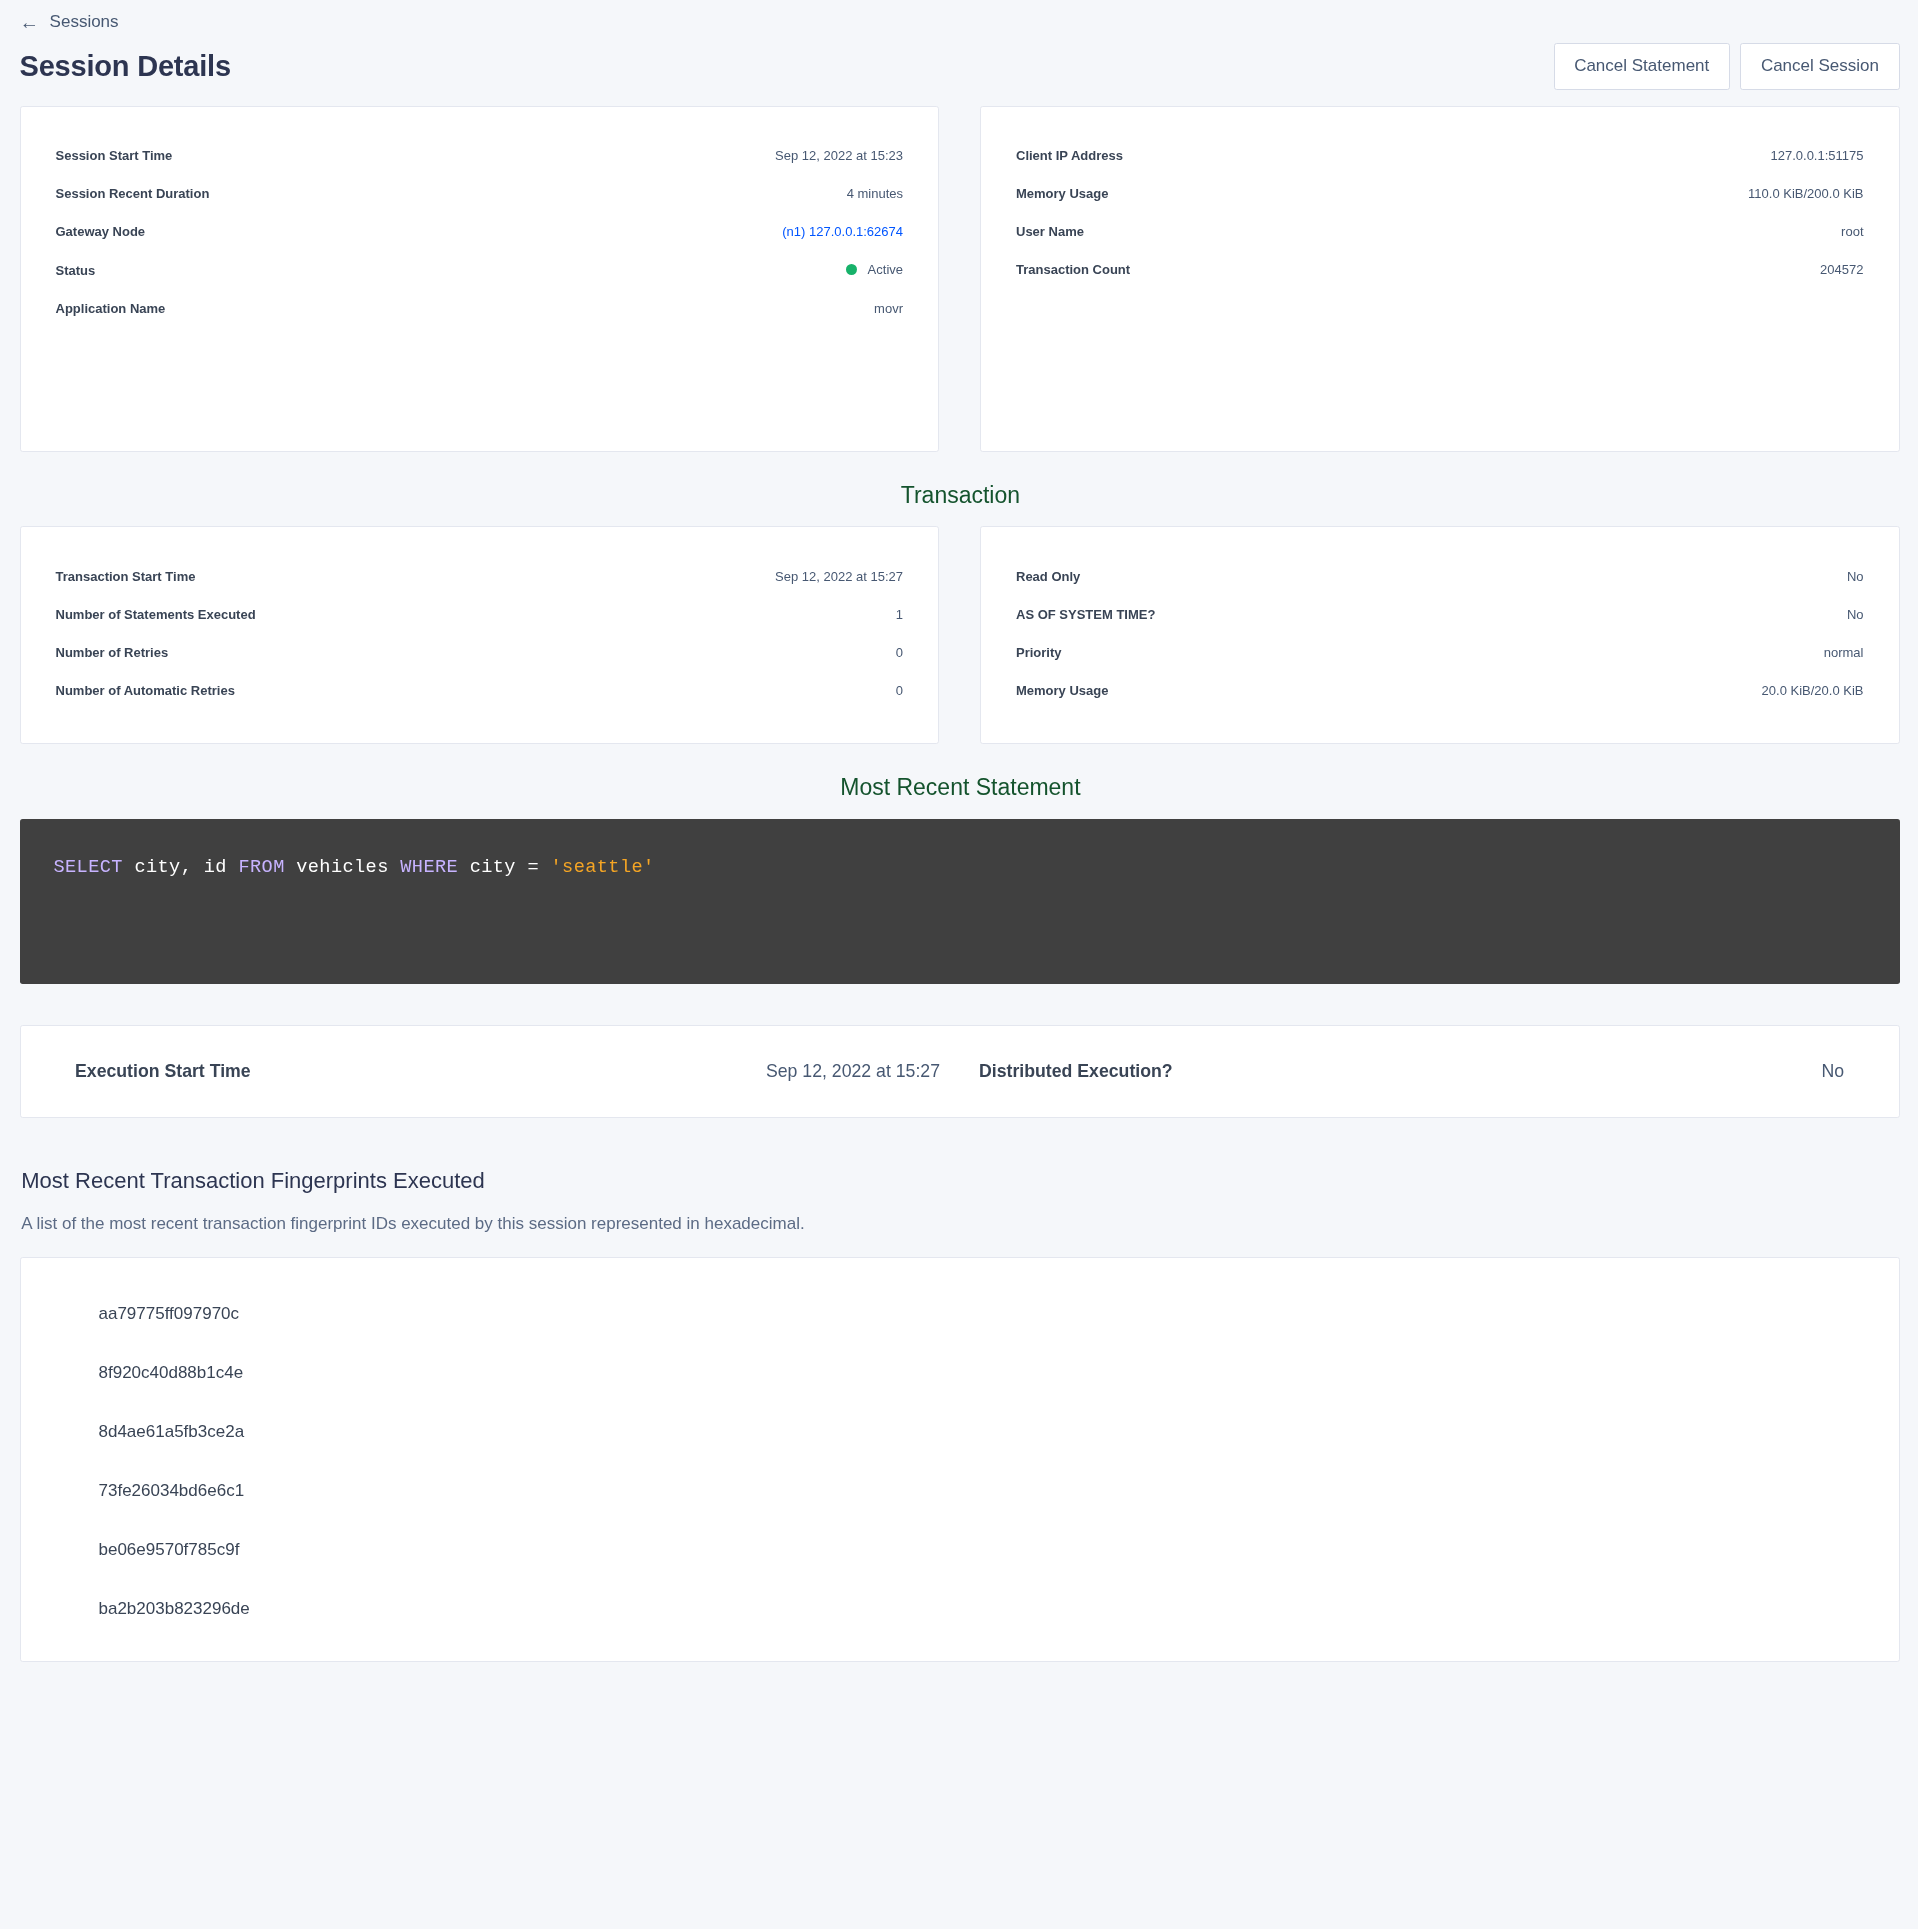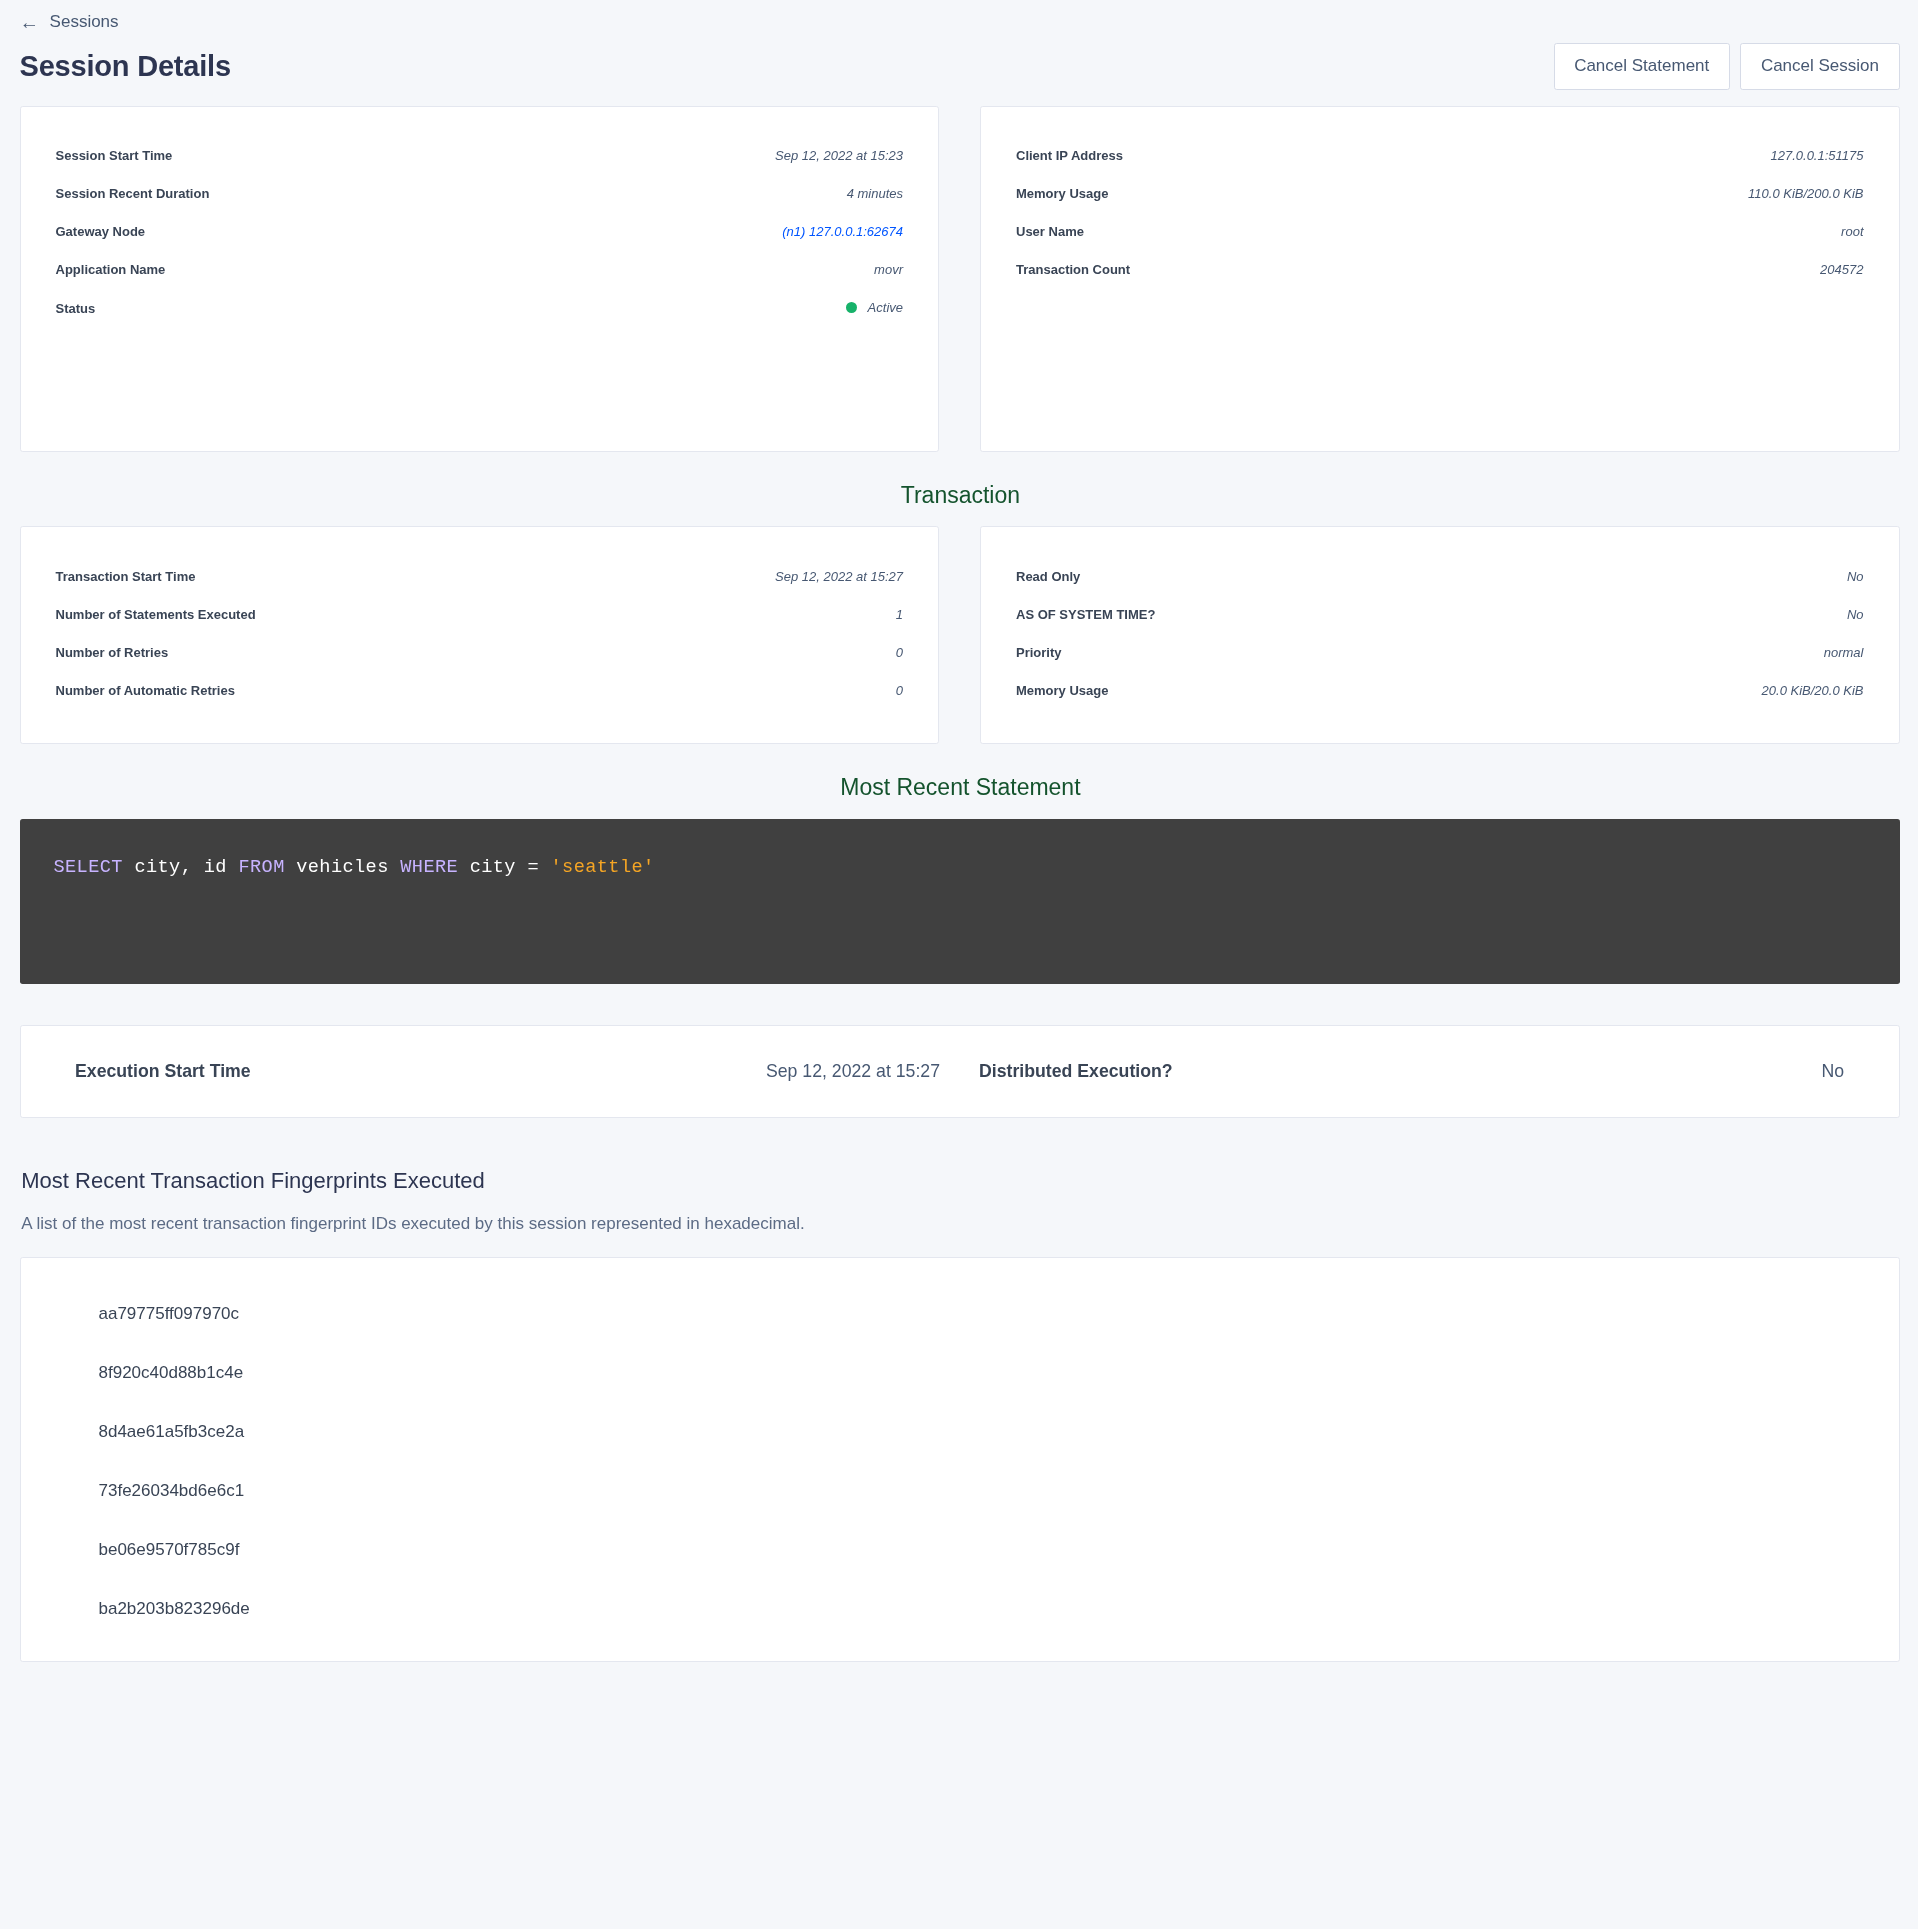--- a/index.html
+++ b/index.html
@@ -85,21 +85,20 @@
     padding: 11.5px 0;
     font-size: 13px;
   }
   .row .k {
     font-weight: bold;
     color: #394455;
   }
   .row .v {
     color: #475872;
     text-align: left;
-    font-style: italic;
   }
   .row .v.link {
     color: #0055ff;
     cursor: pointer;
   }
   .status-val {
     display: inline-flex;
     align-items: center;
     gap: 10.6px;
   }
@@ -191,34 +190,34 @@
       <span class="k">Session Start Time</span>
       <span class="v">Sep 12, 2022 at 15:23</span>
     </div>
     <div class="row">
       <span class="k">Session Recent Duration</span>
       <span class="v">4 minutes</span>
     </div>
     <div class="row">
       <span class="k">Gateway Node</span>
       <span class="v link">(n1) 127.0.0.1:62674</span>
-    </div>
-    <div class="row">
-      <span class="k">Application Name</span>
-      <span class="v">movr</span>
     </div>
     <div class="row">
       <span class="k">Status</span>
       <span class="v">
         <span class="status-val">
           <span class="dot"></span>
           <span>Active</span>
         </span>
       </span>
     </div>
+    <div class="row">
+      <span class="k">Application Name</span>
+      <span class="v">movr</span>
+    </div>
   </div>
 
   <div class="card">
     <div class="row">
       <span class="k">Client IP Address</span>
       <span class="v">127.0.0.1:51175</span>
     </div>
     <div class="row">
       <span class="k">Memory Usage</span>
       <span class="v">110.0 KiB/200.0 KiB</span>

